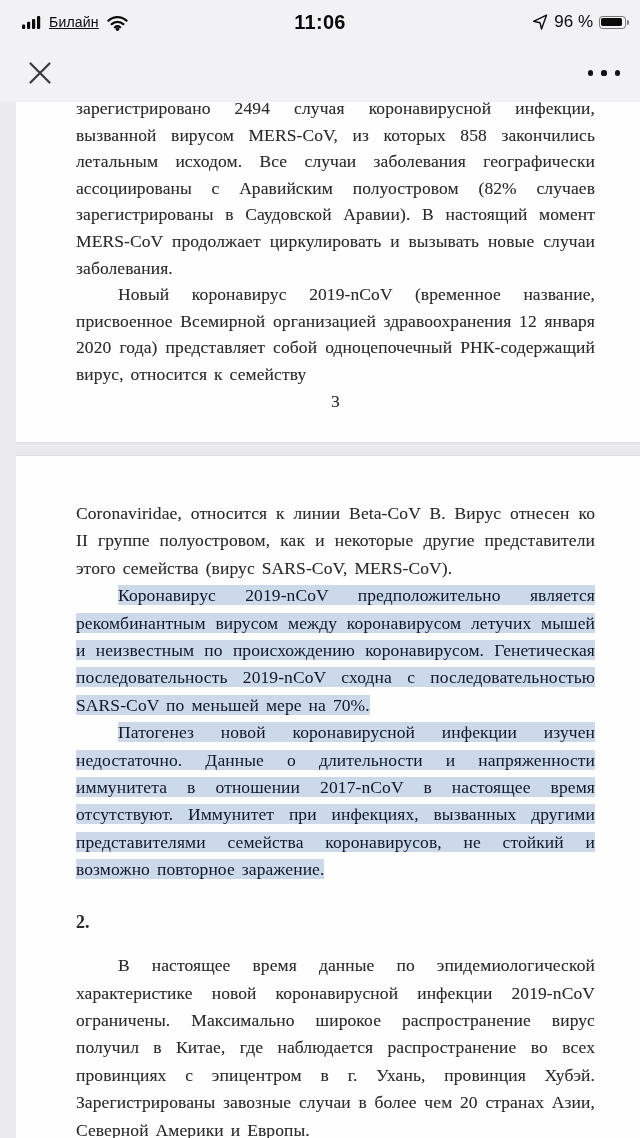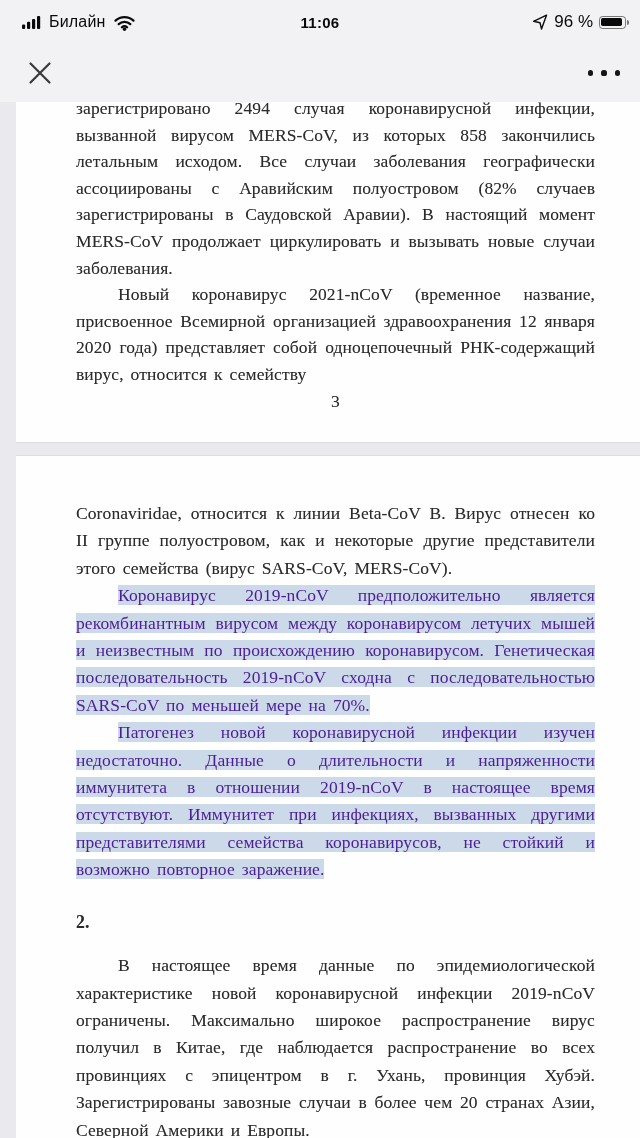--- a/index.html
+++ b/index.html
@@ -14,22 +14,22 @@
     position:absolute;top:0;left:0;width:640px;height:102px;
     background:#f2f2f5;z-index:5;
   }
   .statusbar{
     position:absolute;top:0;left:0;width:640px;height:44px;
     display:flex;align-items:center;color:#0a0a0a;
   }
   .sb-left{position:absolute;left:22px;top:0;height:44px;display:flex;align-items:center;gap:7px;}
   .sb-center{position:absolute;left:0;width:640px;top:0;height:44px;display:flex;align-items:center;justify-content:center;}
   .sb-right{position:absolute;right:14px;top:0;height:44px;display:flex;align-items:center;gap:6px;}
-  .carrier{font-size:16px;letter-spacing:.2px;}
-  .time{font-size:15px;font-weight:700;letter-spacing:.3px;}
+  .carrier{font-size:14px;letter-spacing:.2px;text-decoration:underline;}
+  .time{font-size:20px;font-weight:700;letter-spacing:.3px;}
   .pct{font-size:17px;}
   .battery{position:relative;width:27px;height:13px;border:1.2px solid rgba(20,20,20,.55);border-radius:3.5px;display:flex;align-items:center;padding:1.2px;box-sizing:border-box;}
   .battery .lvl{height:100%;width:92%;background:#0a0a0a;border-radius:1.8px;}
   .battery .tip{position:absolute;right:-4px;top:3.2px;width:2.4px;height:5px;background:rgba(20,20,20,.55);border-radius:0 2px 2px 0;}
   .toolbar{position:absolute;top:44px;left:0;width:640px;height:58px;}
   .btn{position:absolute;top:7px;width:44px;height:44px;display:flex;align-items:center;justify-content:center;background:none;border:none;cursor:pointer;padding:0;}
   .btn-close{left:18px;}
   .btn-more{right:14px;}
   .dots{display:flex;gap:8.5px;}
   .dots i{width:5.2px;height:5.2px;border-radius:50%;background:#151515;display:block;}
@@ -45,43 +45,43 @@
     font-family:"Liberation Serif","DejaVu Serif",serif;
     font-size:17.5px;color:#2b2b2b;text-align:justify;
     word-spacing:2.5px;letter-spacing:.1px;
     text-shadow:0 0 .5px rgba(50,50,50,.35);
   }
   .page-1 .doc{margin:-7px 54px 0 60px;line-height:26.6px;}
   .page-2 .doc{margin:44px 54px 0 60px;line-height:27.4px;}
   .doc p{margin:0;}
   .indent{text-indent:42px;}
   .pagenum{text-align:center;text-indent:0;margin-top:3px;}
-  .hl{background:#cbd9e8;color:#4c1d95;text-shadow:none;}
+  .hl{background:#cbd9e8;color:#0f172a;text-shadow:none;}
   .heading{display:flex;font-weight:700;font-size:17.8px;margin:25px 0 16px 0;letter-spacing:.2px;}
   .heading .num{width:42px;flex:none;}
   svg{display:block;}
 </style>
 </head>
 <body>
 
 <main class="viewer">
 
   <section class="page page-1">
     <div class="doc">
       <p>зарегистрировано 2494 случая коронавирусной инфекции, вызванной вирусом MERS-CoV, из которых 858 закончились летальным исходом. Все случаи заболевания географически ассоциированы с Аравийским полуостровом (82% случаев зарегистрированы в Саудовской Аравии). В настоящий момент MERS-CoV продолжает циркулировать и вызывать новые случаи заболевания.</p>
-      <p class="indent">Новый коронавирус 2021-nCoV (временное название, присвоенное Всемирной организацией здравоохранения 12 января 2020 года) представляет собой одноцепочечный РНК-содержащий вирус, относится к семейству</p>
+      <p class="indent">Новый коронавирус 2019-nCoV (временное название, присвоенное Всемирной организацией здравоохранения 12 января 2020 года) представляет собой одноцепочечный РНК-содержащий вирус, относится к семейству</p>
       <p class="pagenum">3</p>
     </div>
   </section>
 
   <section class="page page-2">
     <div class="doc">
       <p>Coronaviridae, относится к линии Beta-CoV B. Вирус отнесен ко II группе полуостровом, как и некоторые другие представители этого семейства (вирус SARS-CoV, MERS-CoV).</p>
       <p class="indent"><span class="hl">Коронавирус 2019-nCoV предположительно является рекомбинантным вирусом между коронавирусом летучих мышей и неизвестным по происхождению коронавирусом. Генетическая последовательность 2019-nCoV сходна с последовательностью SARS-CoV по меньшей мере на 70%.</span></p>
-      <p class="indent"><span class="hl">Патогенез новой коронавирусной инфекции изучен недостаточно. Данные о длительности и напряженности иммунитета в отношении 2019-nCoV в настоящее время отсутствуют. Иммунитет при инфекциях, вызванных другими представителями семейства коронавирусов, не стойкий и возможно повторное заражение.</span></p>
+      <p class="indent"><span class="hl">Патогенез новой коронавирусной инфекции изучен недостаточно. Данные о длительности и напряженности иммунитета в отношении 2017-nCoV в настоящее время отсутствуют. Иммунитет при инфекциях, вызванных другими представителями семейства коронавирусов, не стойкий и возможно повторное заражение.</span></p>
       <div class="heading">
         <span class="num">2.</span>
       </div>
       <p class="indent">В настоящее время данные по эпидемиологической характеристике новой коронавирусной инфекции 2019-nCoV ограничены. Максимально широкое распространение вирус получил в Китае, где наблюдается распространение во всех провинциях с эпицентром в г. Ухань, провинция Хубэй. Зарегистрированы завозные случаи в более чем 20 странах Азии, Северной Америки и Европы.</p>
 
     </div>
   </section>
 </main>
 
 <header class="chrome">

